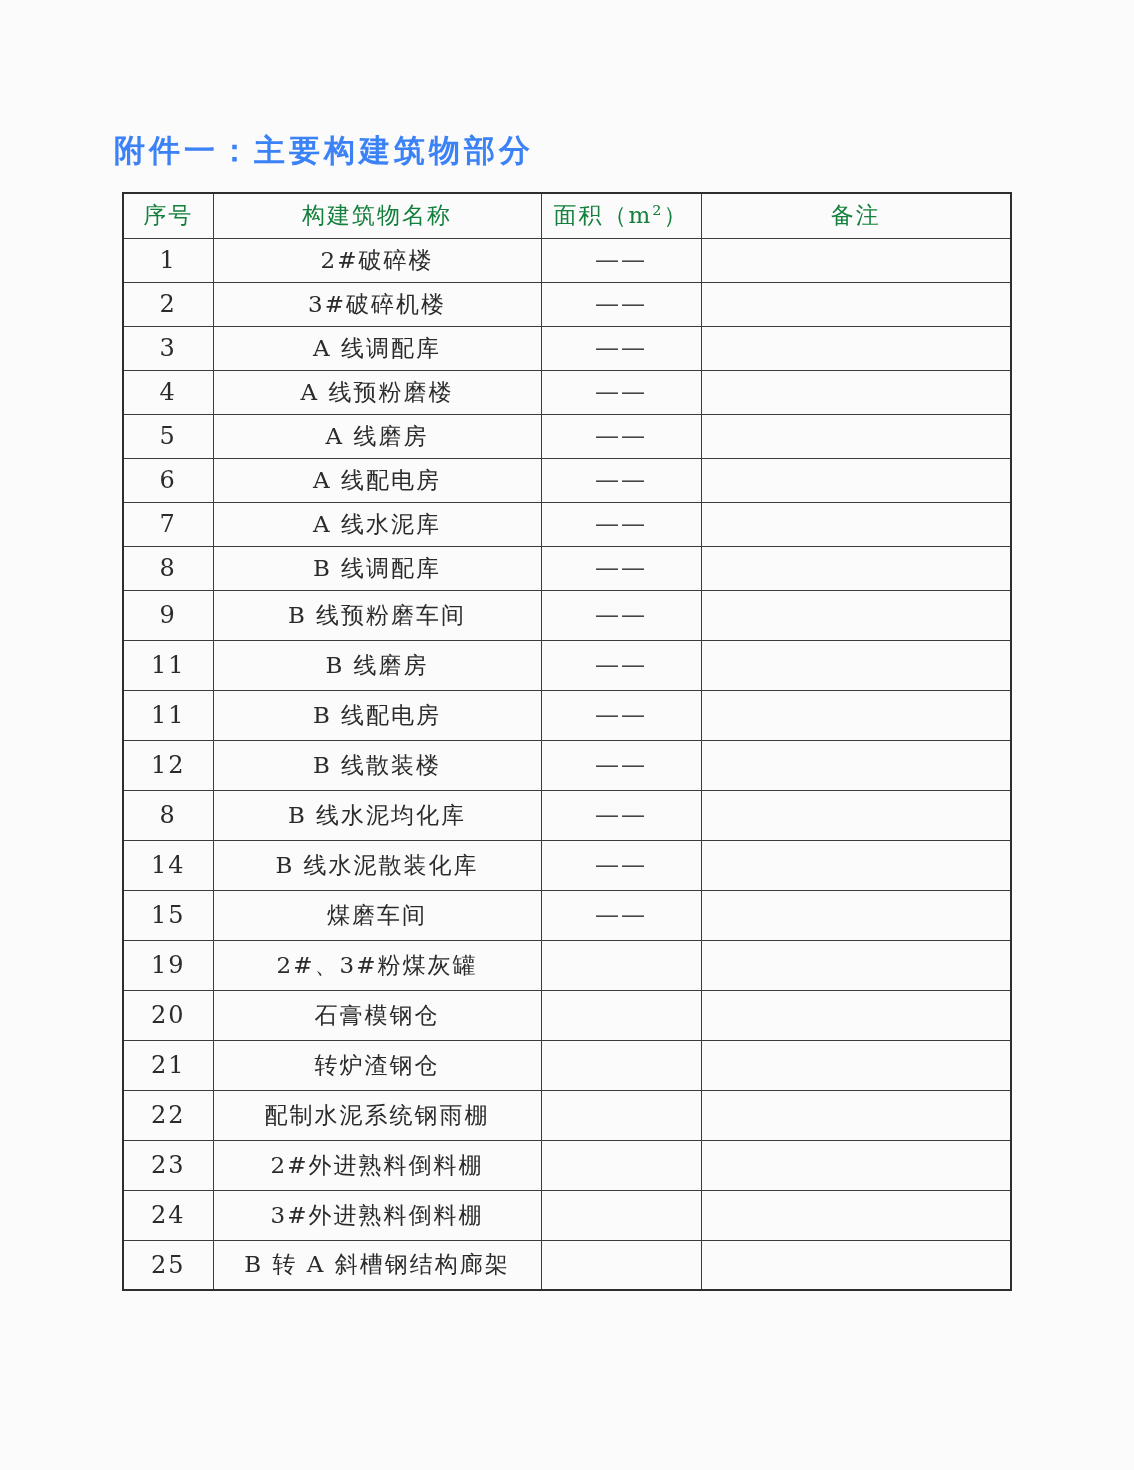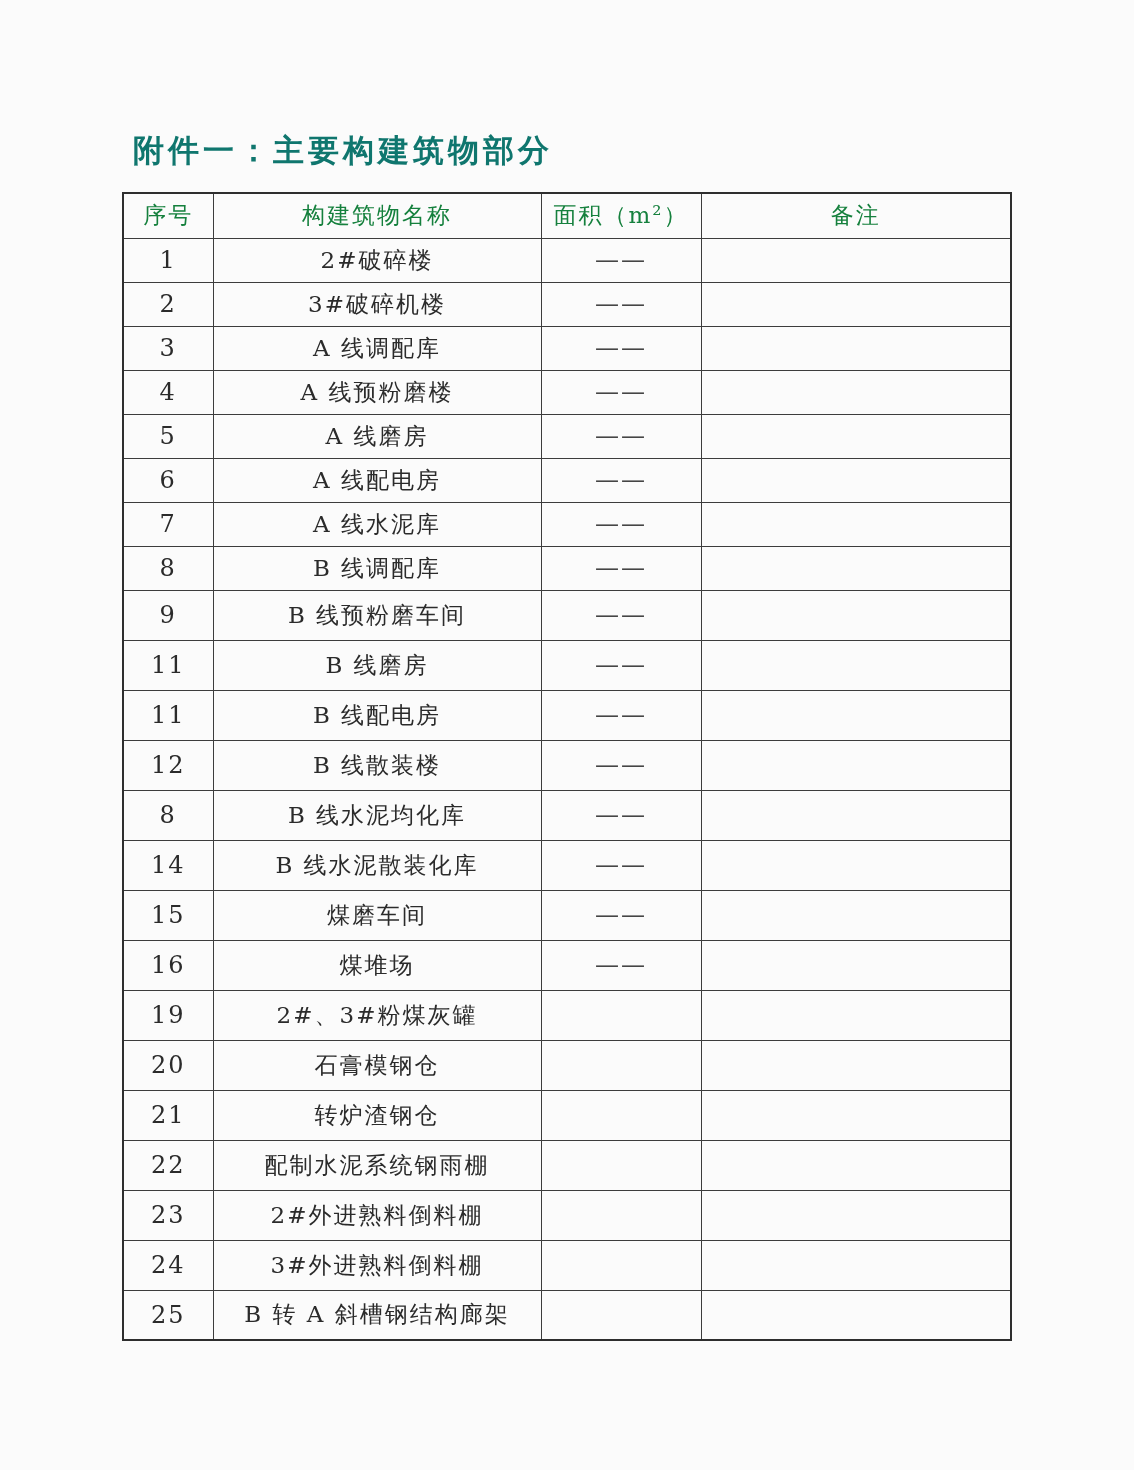--- a/index.html
+++ b/index.html
@@ -17,26 +17,26 @@
     overflow: hidden;
   }
   .page {
     position: absolute;
     left: 0; top: 0;
     width: 1134px;
     height: 1470px;
   }
   .doc-title {
     position: absolute;
-    left: 133px;
+    left: 114px;
     top: 130px;
     font-size: 31px;
     font-weight: bold;
     letter-spacing: 4px;
-    color: #0f766e;
+    color: #3b82f6;
     white-space: nowrap;
   }
   table.main-table {
     position: absolute;
     left: 122px;
     top: 192px;
     width: 888px;
     border-collapse: collapse;
     table-layout: fixed;
     font-size: 23px;
@@ -170,26 +170,20 @@
           <td class="col-area">——</td>
           <td class="col-note"></td>
         </tr>
         <tr>
           <td class="col-no">15</td>
           <td class="col-name">煤磨车间</td>
           <td class="col-area">——</td>
           <td class="col-note"></td>
         </tr>
         <tr>
-          <td class="col-no">16</td>
-          <td class="col-name">煤堆场</td>
-          <td class="col-area">——</td>
-          <td class="col-note"></td>
-        </tr>
-        <tr>
           <td class="col-no">19</td>
           <td class="col-name">2#、3#粉煤灰罐</td>
           <td class="col-area"></td>
           <td class="col-note"></td>
         </tr>
         <tr>
           <td class="col-no">20</td>
           <td class="col-name">石膏模钢仓</td>
           <td class="col-area"></td>
           <td class="col-note"></td>

